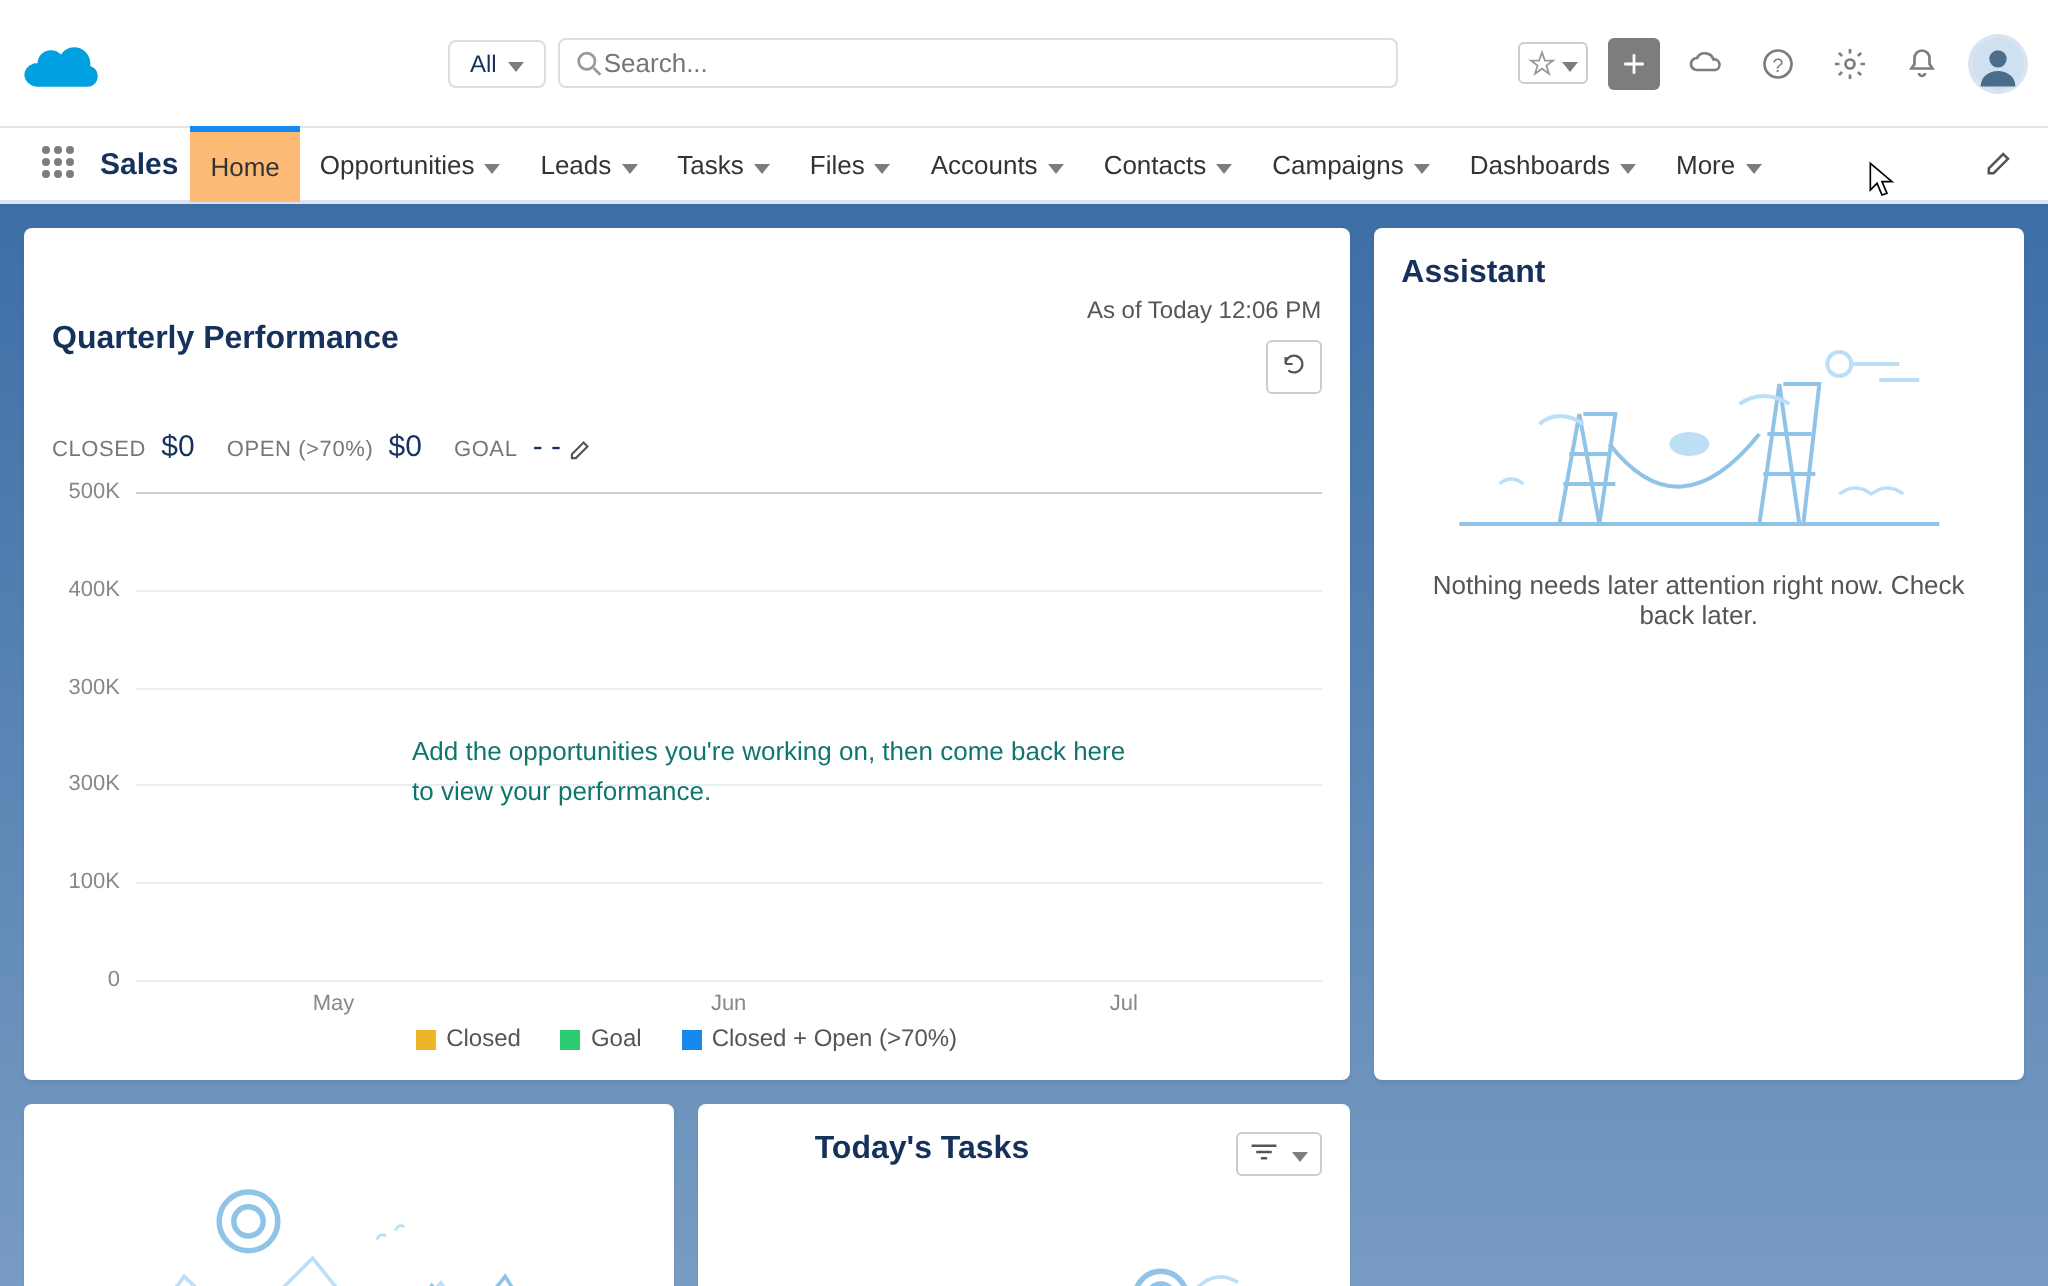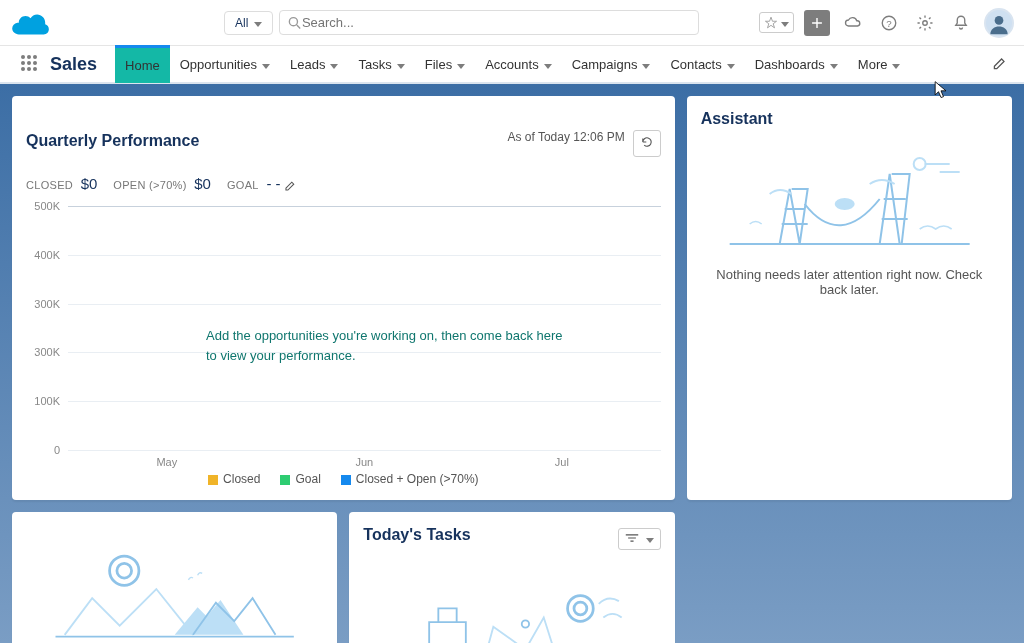--- a/index.html
+++ b/index.html
@@ -1,67 +1,67 @@
 <!DOCTYPE html>
 <html><head>
 <meta charset="utf-8">
 <style>
 * { box-sizing: border-box; margin: 0; padding: 0; }
 body { font-family: -apple-system, BlinkMacSystemFont, "Segoe UI", Arial, sans-serif; background: #b0c4de; font-size: 13px; color: #16325c; width: 1024px; height: 643px; overflow: hidden; }
 
-.topbar { background: #fff; height: 46px; display: flex; align-items: center; padding: 0 10px; border-bottom: 1px solid #e5e5e5; }
+.topbar { background: #fff; height: 64px; display: flex; align-items: center; padding: 0 10px; border-bottom: 1px solid #e5e5e5; }
 .logo { width: 44px; height: 30px; margin-right: 170px; }
 .scope-sel { border: 1px solid #ddd; border-radius: 4px; padding: 4px 10px; font-size: 12px; display: flex; align-items: center; gap: 6px; cursor: pointer; }
 .searchbox { display: flex; align-items: center; border: 1px solid #ddd; border-radius: 4px; padding: 4px 8px; margin-left: 6px; width: 420px; background: #fff; }
 .searchbox input { border: none; outline: none; font-size: 13px; color: #555; width: 100%; margin-left: 0; }
 .topbar-right { margin-left: auto; display: flex; align-items: center; gap: 10px; }
 .iconbtn { width: 26px; height: 26px; display: flex; align-items: center; justify-content: center; color: #7d7d7d; cursor: pointer; }
 .fav-box { border:1px solid #ccc; border-radius:3px; display:flex; align-items:center; padding:2px 4px; gap:3px; }
 .avatar { width: 30px; height: 30px; border-radius: 50%; background: #d9e4f0; display:flex; align-items:center; justify-content:center; }
 
 .navbar { background: #fff; height: 38px; display: flex; align-items: center; padding: 0 8px; border-bottom: 2px solid #dbe4ee; }
 .navbar .apps { margin: 0 12px; color: #555; cursor: pointer; }
-.navbar .appname { font-size: 18px; font-weight: 600; margin-right: 18px; }
+.navbar .appname { font-size: 15px; font-weight: 600; margin-right: 6px; }
 .navtab { display: flex; align-items: center; padding: 0 10px; height: 38px; font-size: 13px; color: #333; cursor: pointer; gap: 5px; }
-.navtab.active { border-top: 3px solid #1589ee; background: #14b8a6; }
+.navtab.active { border-top: 3px solid #1589ee; background: #fdba74; }
 .navtab .chev { color: #7d7d7d; }
 .navbar .editpen { margin-left: auto; margin-right: 8px; color: #555; cursor: pointer; }
 
 .bgwrap { background: linear-gradient(180deg, #3c6ea5 0%, #7a9dc4 100%); padding: 12px; height: calc(643px - 46px - 38px); }
 .grid { display: grid; grid-template-columns: 1fr 1fr 1fr; grid-template-rows: auto auto; gap: 12px; }
 .card { background: #fff; border-radius: 4px; padding: 14px; box-shadow: 0 2px 2px rgba(0,0,0,.06); }
 .card h2 { font-size: 16px; font-weight: 700; color: #16325c; margin-bottom: 6px; }
 .qperf { grid-column: 1 / 3; }
 .assistant { grid-column: 3; }
 .events { grid-column: 1; }
 .tasks { grid-column: 2; }
 
 .qperf-header { display:flex; align-items:center;margin-top:20px; }
-.qperf-sub { margin-left:auto; display:flex; align-items:flex-start; gap:8px; color:#555; font-size:12px; }
+.qperf-sub { margin-left:auto; display:flex; align-items:flex-end; gap:8px; color:#555; font-size:12px;flex-direction:column; }
 .refresh-btn { border:1px solid #ccc; border-radius:3px; padding:4px 6px; cursor:pointer; background:#fff; }
 .metrics { display:flex; gap:16px; margin-top:18px; font-size:13px; align-items:center; }
 .metric-label { font-size:11px; color:#777; margin-right:4px; letter-spacing:.3px; }
 .metric-val { font-size:15px; color:#16325c; }
 .chartbox { position:relative; margin-top:14px; height:280px; }
 .yaxis { position:absolute; left:0; top:0; bottom:36px; width:40px; }
 .yaxis div { position:absolute; right:6px; font-size:11px; color:#888; transform:translateY(-50%); }
 .plot { position:absolute; left:42px; right:0; top:0; bottom:36px; }
 .gridline { position:absolute; left:0; right:0; height:1px; background:#e9eef3; }
 .gridline:last-child { background:#c7d1dc; }
 .xaxis { position:absolute; left:42px; right:0; bottom:18px; display:flex; }
 .xaxis span { flex:1; text-align:center; font-size:11px; color:#888; }
 .chart-msg { position:absolute; left:180px; top:120px; font-size:13px; color:#0f766e; max-width:360px; line-height:1.5; }
 .legend { position:absolute; bottom:0; left:0; right:0; display:flex; justify-content:center; gap:20px; font-size:12px; color:#555; }
 .legend .sw { display:inline-block; width:10px; height:10px; margin-right:5px; vertical-align:middle; }
 
 .assistant-body { text-align:center; }
 .assistant-ill { width:100%; height:120px; }
 .assistant-msg { color:#555; font-size:13px; margin:10px 5px 0; }
 
-.tasks-head { display:flex; align-items:flex-end; }
+.tasks-head { display:flex; align-items:flex-start;margin-left:44px; }
 .tasks-filter { margin-left:auto; border:1px solid #ccc; border-radius:3px; padding:3px 6px; cursor:pointer; font-size:12px; color:#555; background:#fff; }
 .events-ill, .tasks-ill { width:100%; height:110px; margin-top:8px; }
 
 .chev-down::after { content:''; display:inline-block; width:0;height:0;border-left:4px solid transparent;border-right:4px solid transparent;border-top:5px solid #7d7d7d; }
 .cursor-pointer { position:fixed; width:18px; height:20px; pointer-events:none; z-index:1000; }
 </style>
 </head>
 <body>
 
 <div class="topbar">
@@ -158,25 +158,25 @@
       </div>
       <div class="navtab">
         <span>Files</span>
         <span class="chev chev-down"></span>
       </div>
       <div class="navtab">
         <span>Accounts</span>
         <span class="chev chev-down"></span>
       </div>
       <div class="navtab">
+        <span>Contacts</span>
+        <span class="chev chev-down"></span>
+      </div>
+      <div class="navtab">
         <span>Campaigns</span>
-        <span class="chev chev-down"></span>
-      </div>
-      <div class="navtab">
-        <span>Contacts</span>
         <span class="chev chev-down"></span>
       </div>
       <div class="navtab">
         <span>Dashboards</span>
         <span class="chev chev-down"></span>
       </div>
       <div class="navtab">
         <span>More</span>
         <span class="chev chev-down"></span>
       </div>

